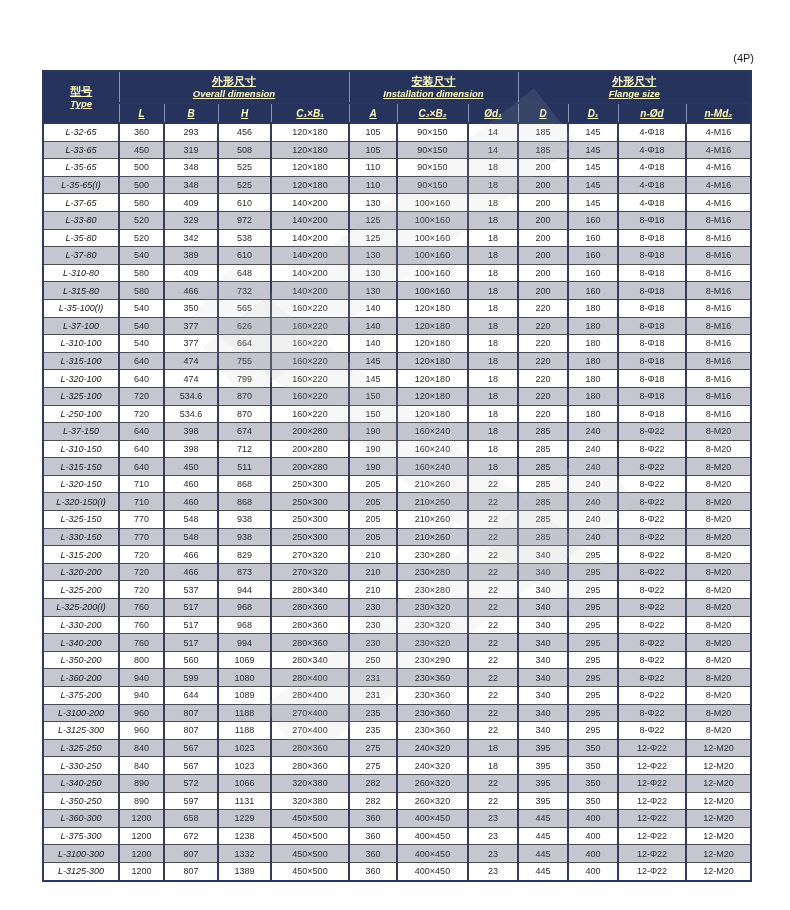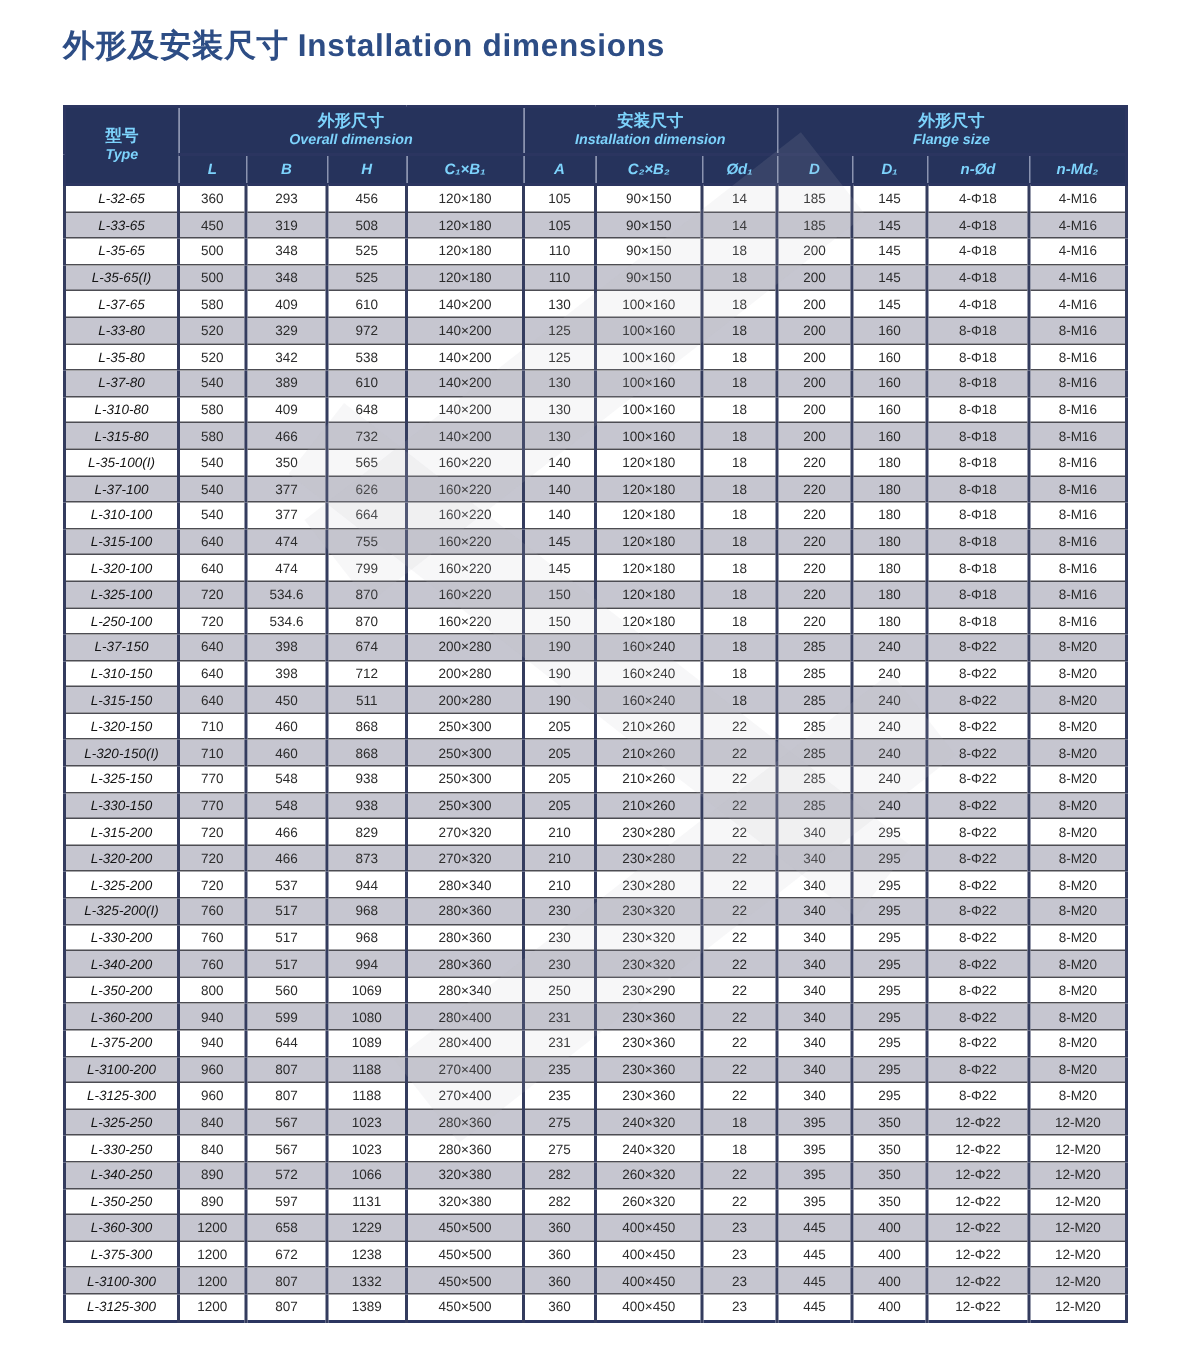--- a/index.html
+++ b/index.html
@@ -44,25 +44,26 @@
     width: 712px;
   }
   table {
     width: 708px;
     border-collapse: collapse;
     table-layout: fixed;
     border: 2px solid #2b3560;
   }
   thead th {
     background: #26335c;
-    color: #7dd3fc;
+    color: #fef9c3;
     border: 1px solid #8a93b0;
     border-bottom: 2px solid #2b3560;
     padding: 0;
     vertical-align: middle;
+    text-decoration: underline;
   }
   thead tr.group-row th { height: 30px; }
   thead tr.sub-row th {
     height: 18px;
     font-size: 10px;
     font-style: italic;
     font-weight: bold;
   }
   .hdr-zh { font-size: 11px; font-weight: bold; line-height: 13px; }
   .hdr-en { font-size: 9.5px; font-weight: bold; font-style: italic; line-height: 11px; }
@@ -103,24 +104,22 @@
   }
   .wm-bar.a { left: 80px; top: 60px; width: 420px; height: 70px; transform: rotate(-38deg); }
   .wm-bar.b { left: 60px; top: 260px; width: 480px; height: 60px; transform: rotate(38deg); }
   .wm-bar.c { left: 140px; top: 420px; width: 420px; height: 70px; transform: rotate(-38deg); }
 </style>
 </head>
 <body>
 
 <div class="page">
 
-  <div class="title-row">
-    <span class="zh">外形及安装尺寸</span><span class="en">Installation dimensions</span>
-  </div>
 
+  <div class="note">(4P)</div>
 
   <div class="tbl-wrap">
     <table>
       <colgroup>
         <col style="width:76px">
           <col style="width:45px">
           <col style="width:54px">
           <col style="width:53px">
         <col style="width:78px">
           <col style="width:48px">

